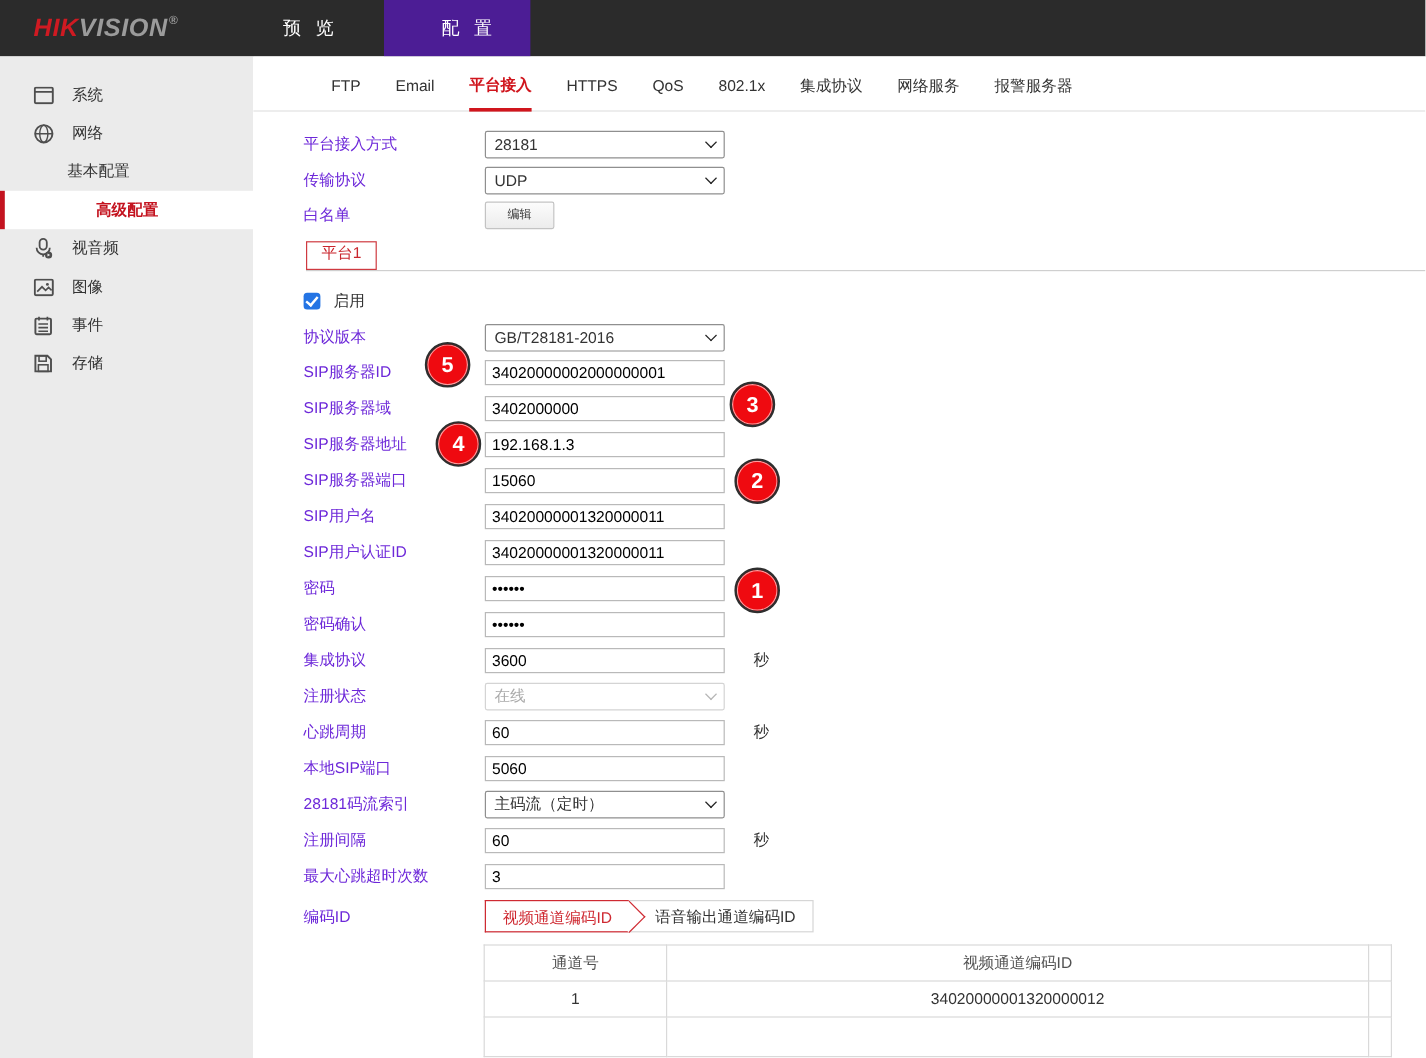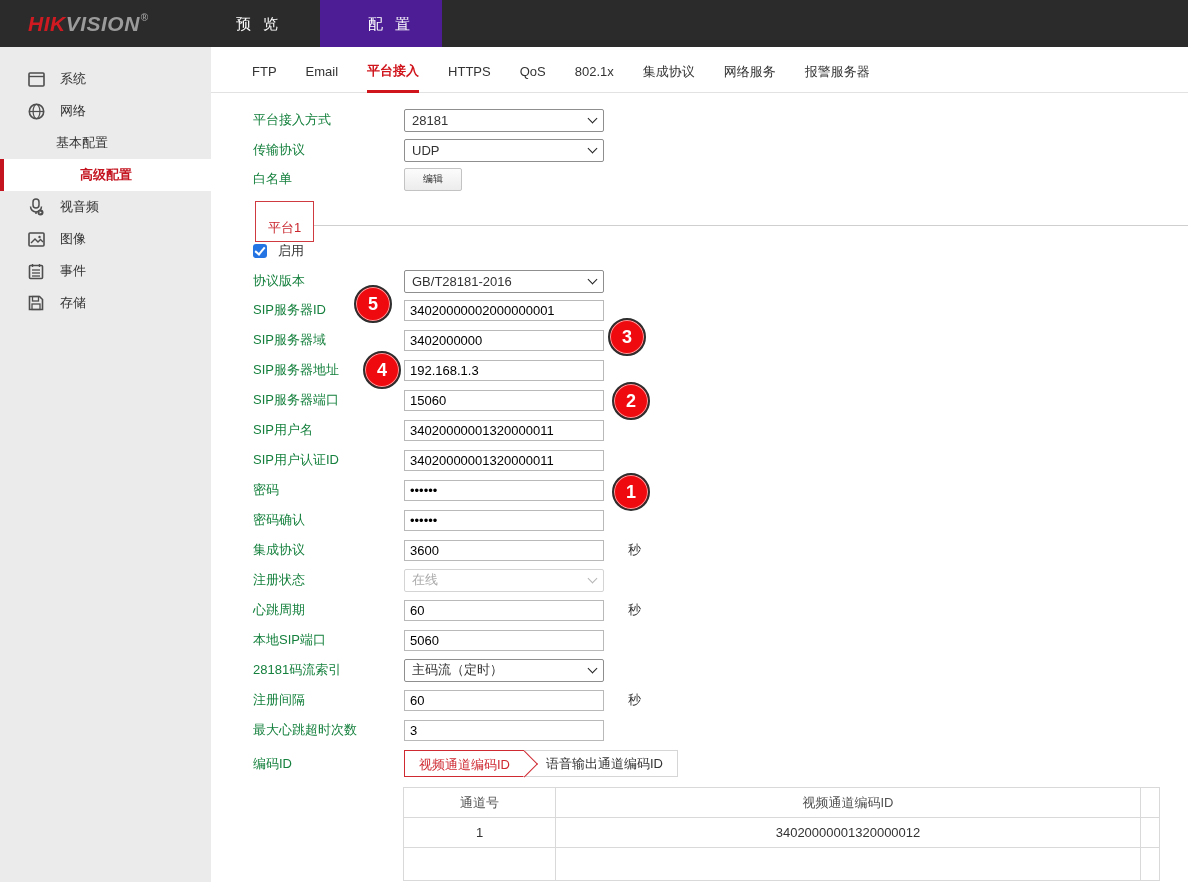--- a/index.html
+++ b/index.html
@@ -22,40 +22,40 @@
   
   .sidebar { position:absolute; left:0; top:47px; width:211px; height:835px; background:#ebebeb; padding-top:16px; }
   .side-item { height:32px; display:flex; align-items:center; padding-left:27px; cursor:pointer; }
   .side-item .icon { width:18px; height:18px; margin-right:15px; display:flex; align-items:center; justify-content:center; }
   .side-sub { height:32px; display:flex; align-items:center; padding-left:56px; cursor:pointer; }
   .side-sub.active { background:#fff; border-left:4px solid #c41420; padding-left:76px; color:#c41420; font-weight:bold; }
   .icon svg { display:block; }
   
   .main { position:absolute; left:211px; top:47px; width:977px; height:835px; background:#fff; overflow:hidden; }
   .tabbar { position:absolute; left:0; top:0; width:977px; height:46px; border-bottom:1px solid #e2e2e2;
-            display:flex; align-items:center; padding-left:41px; gap:29px; }
+            display:flex; align-items:center; padding-left:65px; gap:29px; }
   .tab { height:46px; line-height:50px; cursor:pointer; color:#333; white-space:nowrap; }
   .tab.active { color:#d0151d; font-weight:bold; border-bottom:3px solid #d0151d; line-height:47px; }
   
   .row { position:absolute; left:42px; height:30px; display:flex; align-items:center; }
-  .flabel { width:151px; flex-shrink:0; color:#15803d; }
+  .flabel { width:151px; flex-shrink:0; color:#6d28d9; }
   .tinput { width:200px; height:21px; border:1px solid #b9b9b9; padding:0 5px; font-size:13px;
             font-family:inherit; color:#000; background:#fff; }
   .sel { width:200px; height:23px; border:1px solid #8f8f8f; border-radius:2px; background:#fff;
          display:flex; align-items:center; justify-content:space-between; padding:0 7px; cursor:pointer; }
   .sel .chev { width:7px; height:7px; border-right:1.6px solid #222; border-bottom:1.6px solid #222;
                transform:rotate(45deg); margin-top:-3px; flex-shrink:0; }
   .sel.disabled { border-color:#d4d4d4; color:#aaa; cursor:default; }
   .sel.disabled .chev { border-color:#b5b5b5; }
   .btn { width:58px; height:23px; border:1px solid #c3c3c3; border-radius:2px;
          background:linear-gradient(#fcfcfc,#ececec); font-size:10px; font-family:inherit; cursor:pointer; color:#333; }
   .unit { margin-left:24px; }
   
   .plat-tab { position:absolute; left:44px; top:154px; border:1px solid #cf3a40; color:#c9262d;
-              padding:17px 12px 4px 12px; background:#fff; z-index:2; cursor:pointer; }
+              padding:0 12px 4px 12px; background:#fff; z-index:2; cursor:pointer; }
   .plat-line { position:absolute; left:44px; top:178px; right:0; height:1px; background:#cfcfcf; }
   
   .cbx { width:14px; height:14px; background:#2474e4; border-radius:3px; position:relative;
          margin-right:11px; cursor:pointer; flex-shrink:0; }
   .cbx::after { content:""; position:absolute; left:4px; top:1px; width:4px; height:8px;
                 border-right:2px solid #fff; border-bottom:2px solid #fff; transform:rotate(40deg); }
   
   .enc-tabs { position:absolute; left:193px; top:703px; display:flex; border:1px solid #d6d6d6; background:#fff; height:27px; }
   .enc-tab { height:25px; line-height:25px; padding:0 14px; cursor:pointer; white-space:nowrap; }
   .enc-tab.active { position:relative; margin:-1px 0 -1px -1px; height:27px; line-height:27px;

